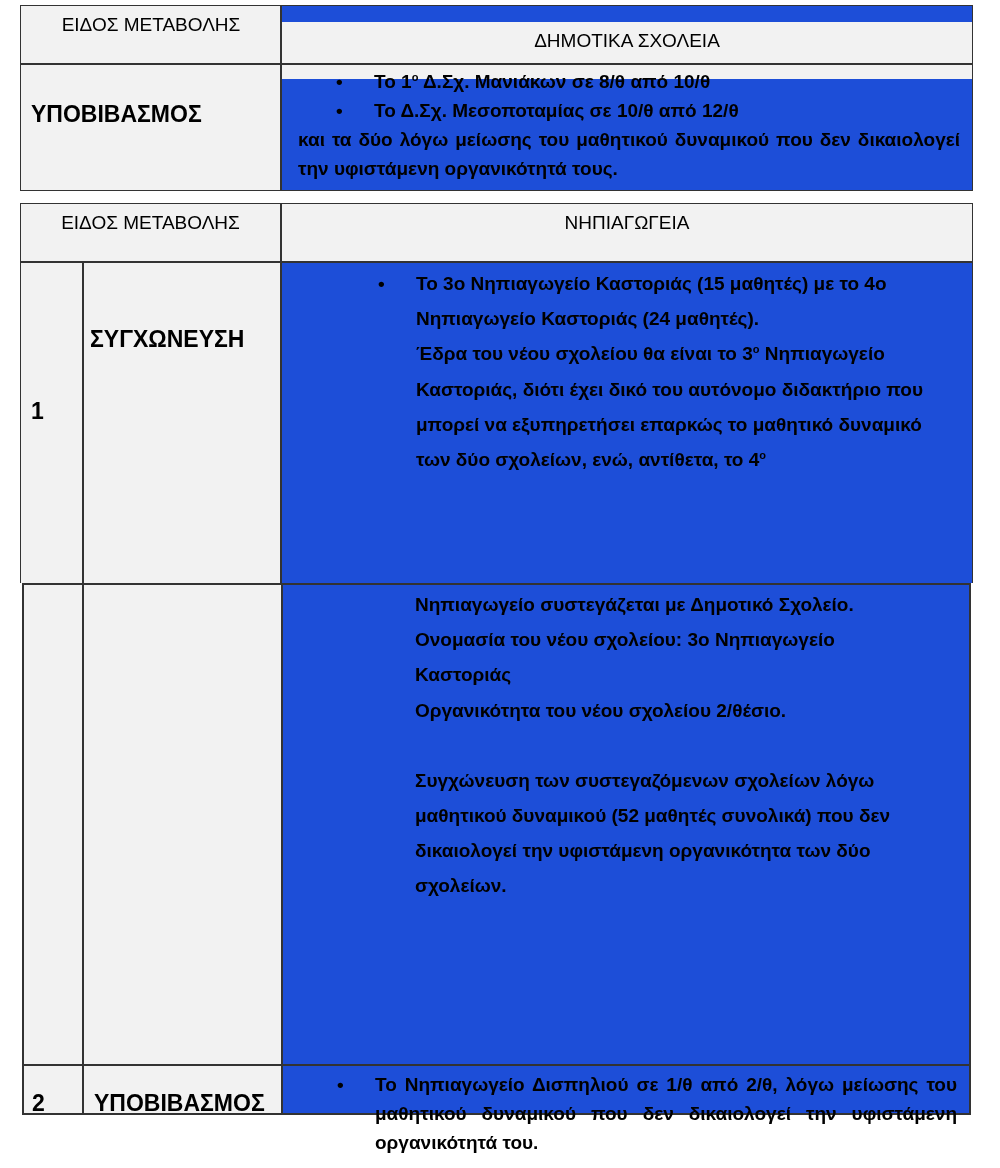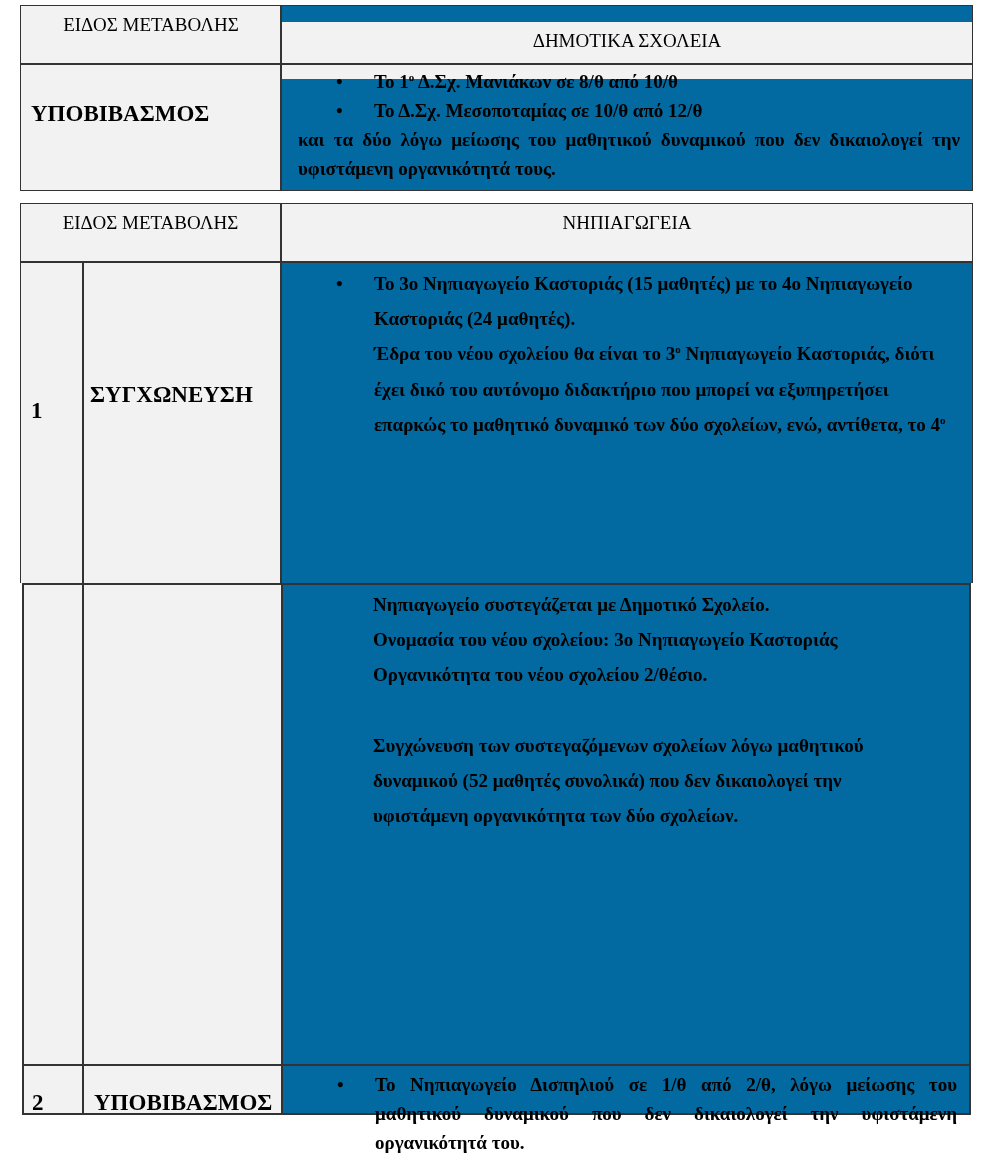--- a/index.html
+++ b/index.html
@@ -1,26 +1,26 @@
 <!DOCTYPE html>
 <html><head>
   <meta charset="utf-8">
   <style>
     html, body { margin: 0; padding: 0; background: #ffffff; }
     body { width: 1000px; height: 1168px; position: relative; overflow: hidden;
            font-family: "Liberation Sans", "DejaVu Sans", sans-serif; color: #000; }
-    .tbl { position: absolute; border: 1.5px solid #333; box-sizing: border-box; background: #0369a1; font-family: Liberation Serif, serif; }
+    .tbl { position: absolute; border: 1.5px solid #333; box-sizing: border-box; background: #1d4ed8; }
     .cell { position: absolute; box-sizing: border-box; }
     .gray { background: #f2f2f2; }
     .vline { position: absolute; top: 0; bottom: 0; width: 1.5px; background: #333; }
     .hline { position: absolute; left: 0; right: 0; height: 1.5px; background: #333; }
     .hdr { font-size: 19px; text-align: center; padding-top: 8px; }
     .lbl { font-size: 23px; font-weight: bold; }
     .txt { font-size: 19px; font-weight: bold; line-height: 29px; }
-    .txt2 { font-size: 19px; font-weight: bold; line-height: 35.2px; }
+    .txt2 { font-size: 19px; font-weight: bold; line-height: 35.2px; margin-left: 42px; }
     .bl { position: relative; padding-left: 38px; }
     .bl::before { content: "\2022"; position: absolute; left: 0; top: 0; }
     .just { text-align: justify; }
     sup { font-size: 11px; line-height: 0; }
   </style>
 </head>
 <body>
 
 <div class="tbl" style="left:20px; top:5px; width:953px; height:186px;">
   <div class="cell gray hdr" style="left:0; top:0; width:260px; height:57px;">
@@ -53,21 +53,21 @@
   <div class="cell gray hdr" style="left:261px; top:0; right:0; height:57px;">
     <span>ΝΗΠΙΑΓΩΓΕΙΑ</span>
   </div>
   <div class="hline" style="top:57px;"></div>
   <div class="vline" style="left:259px;"></div>
   <div class="vline" style="left:61px; top:58px;"></div>
 
   <div class="cell gray lbl" style="left:0; top:59px; width:61px; bottom:0; padding:135px 0 0 10px;">
     <span>1</span>
   </div>
-  <div class="cell gray lbl" style="left:63px; top:59px; width:196px; bottom:0; padding:119px 0 0 6px;">
+  <div class="cell gray lbl" style="left:63px; top:59px; width:196px; bottom:0; padding:63px 0 0 6px;">
     <span>ΣΥΓΧΩΝΕΥΣΗ</span>
   </div>
   <div class="cell txt2" style="left:261px; top:62px; right:0; padding:0 20px 0 54px;">
     <div class="bl">
       <span>Το 3ο Νηπιαγωγείο Καστοριάς (15 μαθητές) με το 4ο Νηπιαγωγείο Καστοριάς (24 μαθητές).</span>
     </div>
     <div style="padding-left:38px;">
       <div>
         <span>Έδρα του νέου σχολείου θα είναι το 3</span><sup>ο</sup><span> Νηπιαγωγείο Καστοριάς, διότι  έχει δικό του αυτόνομο διδακτήριο που μπορεί να εξυπηρετήσει  επαρκώς το μαθητικό δυναμικό των δύο σχολείων, ενώ, αντίθετα, το 4</span><sup>ο</sup>
       </div>

